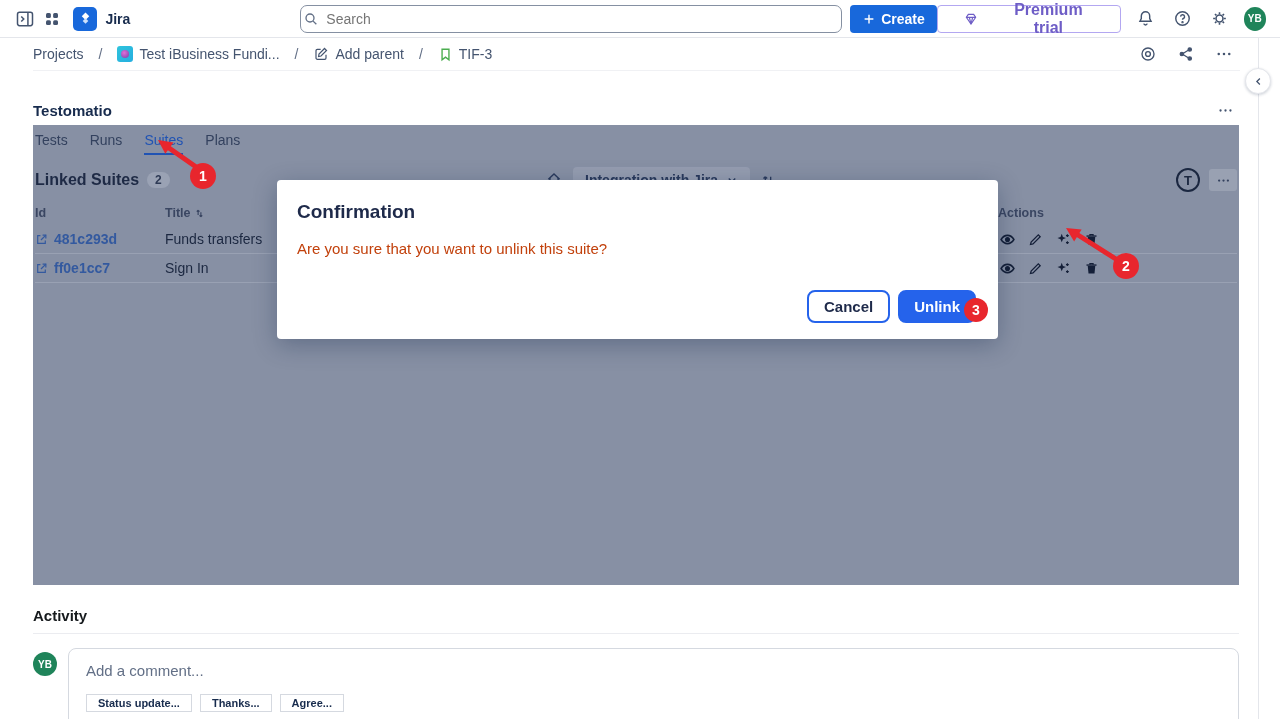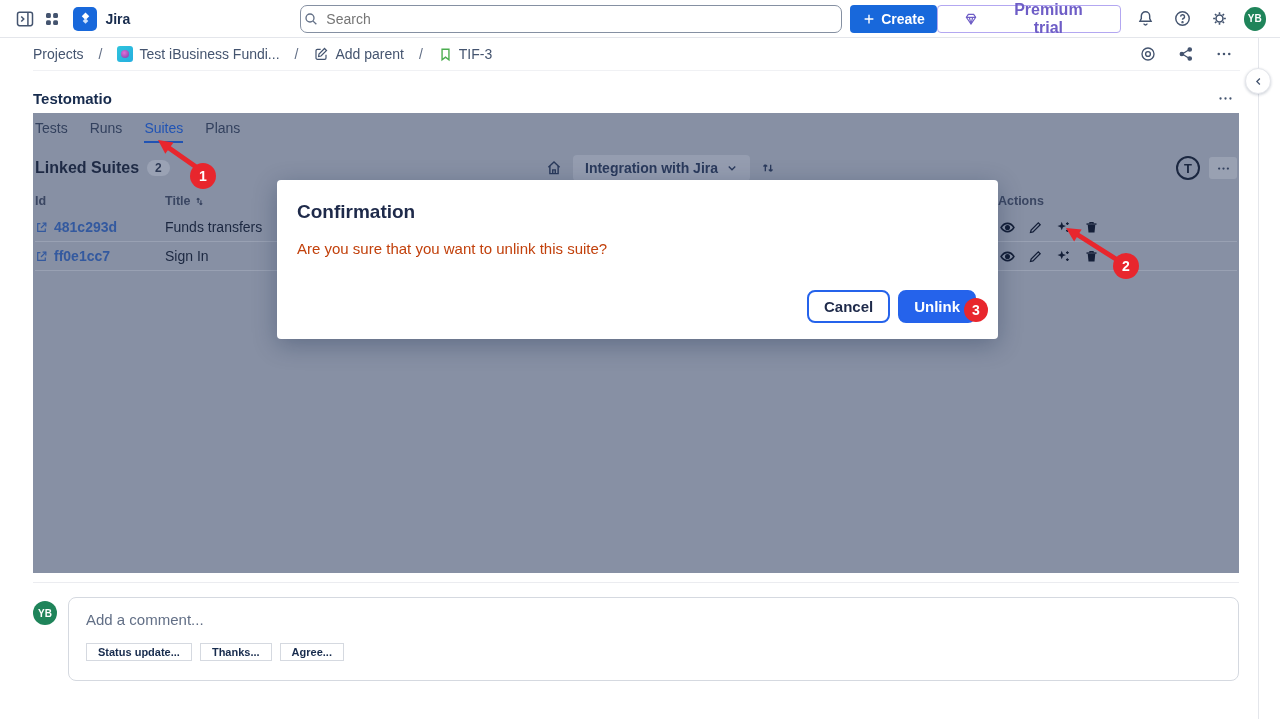--- a/index.html
+++ b/index.html
@@ -29,21 +29,21 @@
   .proj-avatar i { width:8px; height:8px; border-radius:50%; background:radial-gradient(circle at 40% 35%, #E06FD8, #7A3FA8); display:block; }
   .crumb-actions { margin-left:auto; display:flex; align-items:center; gap:6px; }
   .crumb-actionbtn { width:32px; height:26px; border:none; background:none; border-radius:4px; display:flex; align-items:center; justify-content:center; color:#44546F; cursor:pointer; }
 
   
   .right-rail { position:absolute; top:38px; bottom:0; left:1258px; width:1px; background:#E4E6EB; z-index:4; }
   .rail-collapse-btn { position:absolute; top:68px; left:1245px; width:26px; height:26px; border-radius:50%; background:#fff; border:1px solid #E4E6EB; box-shadow:0 1px 3px rgba(9,30,66,.2); display:flex; align-items:center; justify-content:center; color:#44546F; cursor:pointer; z-index:5; }
 
   
   .content { position:absolute; left:33px; top:80px; width:1206px; }
-  .widget-titlebar { display:flex; align-items:center; justify-content:space-between; margin-top:8px; }
+  .widget-titlebar { display:flex; align-items:center; justify-content:space-between; margin-top:20px; }
   .widget-title { font-size:15px; font-weight:bold; color:#172B4D; }
   .widget-more { border:none; background:none; color:#44546F; cursor:pointer; width:28px; height:20px; display:flex; align-items:center; justify-content:center; }
 
   
   .panel { position:relative; margin-top:5px; height:460px; background:var(--panel_dim_bg); z-index:1; }
   .tabs { display:flex; gap:22px; padding:7px 12px 0 2px; height:30px; }
   .tab { font-size:14px; font-weight:500; color:#33415E; cursor:pointer; padding-bottom:5px; border-bottom:2px solid transparent; }
   .tab.active { color:var(--panel_active_tab_blue); border-bottom-color:var(--panel_active_tab_blue); }
 
   .suites-header { position:relative; display:flex; align-items:center; margin:12px 2px 0 2px; height:26px; }
@@ -380,20 +380,21 @@
                 <path d="M6 8h12l-1.2 12H7.2z"></path>
                 <path d="M4 6.5h16" stroke="currentColor" stroke-width="2.2"></path>
                 <path d="M9.5 6V4h5v2" stroke="currentColor" stroke-width="2" fill="none"></path>
               </svg>
           </button>
         </span>
       </div>
     </div>
   </section>
 
+  <h3 class="activity-title">Activity</h3>
   <div class="activity-divider"></div>
   <div class="comment-row">
     <span class="comment-avatar">YB</span>
     <div class="comment-box">
       <div class="comment-placeholder">Add a comment...</div>
       <div class="quick-replies">
         <button class="quick-btn">Status update...</button>
         <button class="quick-btn">Thanks...</button>
         <button class="quick-btn">Agree...</button>
       </div>

